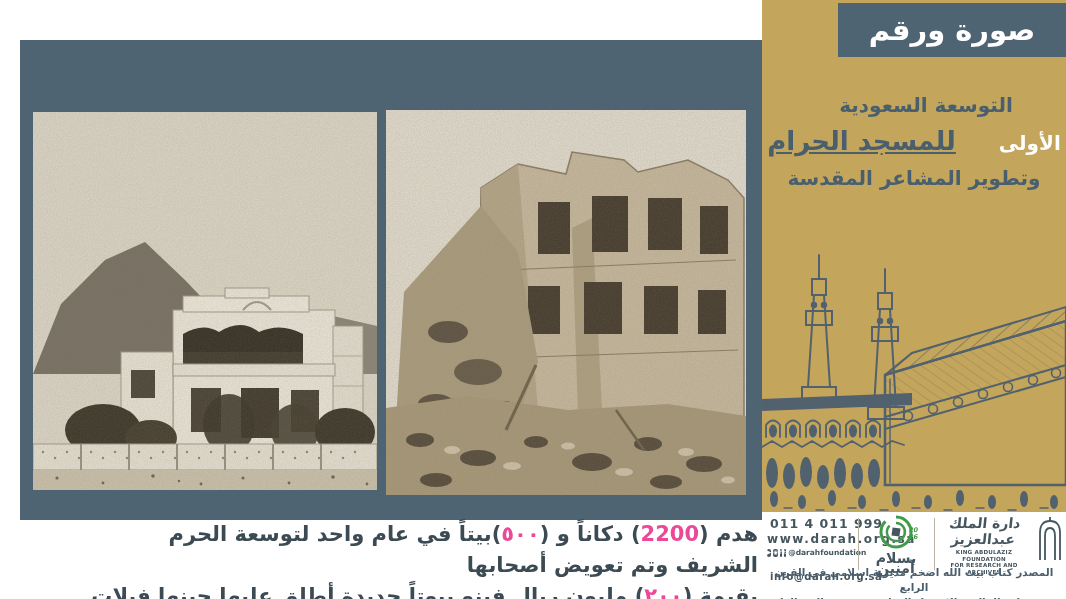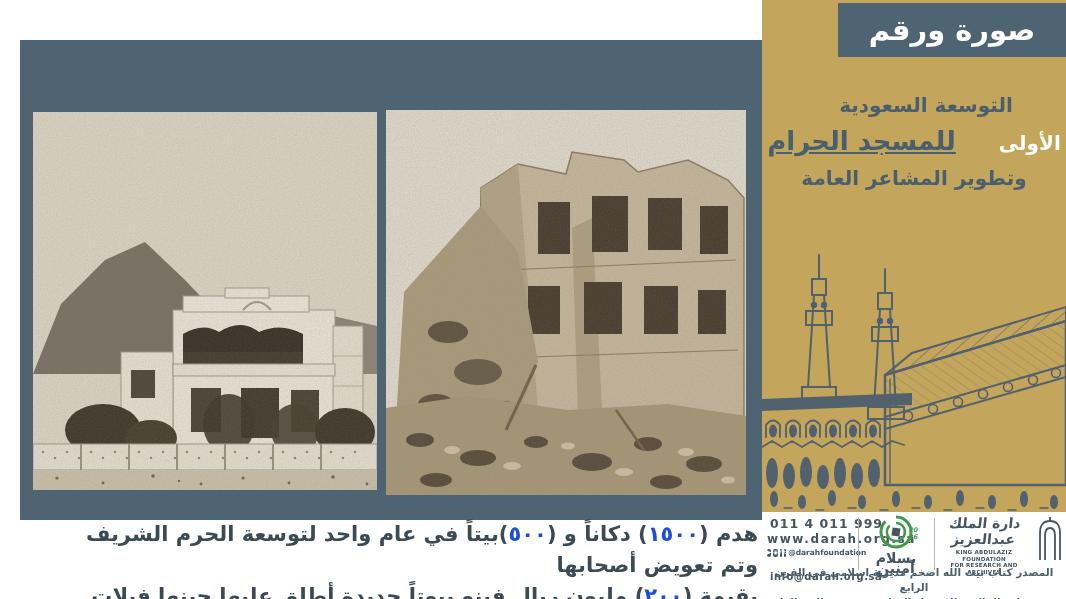--- a/index.html
+++ b/index.html
@@ -46,21 +46,21 @@
   .foundation{position:absolute;left:176px;top:3px;width:128px;color:#45565f;}
   .f-ar{font-size:14px;font-weight:bold;direction:rtl;text-align:center;width:92px;transform:skewX(-6deg);}
   .f-en{font-size:5.6px;font-weight:bold;letter-spacing:.2px;line-height:6.5px;width:92px;text-align:center;margin-top:2px;}
   .emblem{position:absolute;right:3px;top:2px;}
   .source-note{position:absolute;left:0;top:53px;width:304px;text-align:center;direction:rtl;
     color:#4a5f6e;font-size:10.5px;font-weight:bold;line-height:15px;}
 
   
   .caption{position:absolute;left:80px;top:519px;width:678px;direction:rtl;text-align:right;
     color:#3b4a53;font-size:21px;font-weight:bold;line-height:31px;}
-  .caption .num{color:#1d4ed8;}
+  .caption .num{color:#ec4899;}
 </style>
 </head>
 <body>
 
 <div class="poster">
 
   <div class="panel"></div>
 
   <div class="photo photo-left">
     <svg width="344" height="378" viewBox="0 0 344 378">
@@ -217,21 +217,21 @@
   <div class="header-box">
     <span>صورة ورقم</span>
   </div>
 
   <div class="title-block">
     <div class="t-line1">التوسعة السعودية</div>
     <div class="t-line2">
       <span class="hl">الأولى</span>
       <span class="big">للمسجد الحرام</span>
     </div>
-    <div class="t-line3">وتطوير المشاعر العامة</div>
+    <div class="t-line3">وتطوير المشاعر المقدسة</div>
   </div>
 
   <svg class="sketch" viewBox="0 0 304 267">
     <defs>
       <pattern id="hatchA" width="8" height="8" patternUnits="userSpaceOnUse" patternTransform="rotate(-55)">
         <line x1="0" y1="0" x2="0" y2="8" stroke="#52616e" stroke-width="1.6"></line>
       </pattern>
       <pattern id="hatchB" width="9" height="9" patternUnits="userSpaceOnUse" patternTransform="rotate(48)">
         <line x1="0" y1="0" x2="0" y2="9" stroke="#52616e" stroke-width="1.1"></line>
       </pattern>
@@ -388,17 +388,17 @@
       </svg>
     </div>
 
     <div class="source-note">
       <div>المصدر كتاب بيت الله اضخم مديرية اسلامي في القرن الرابع</div>
       <div>عشر وزارة المالية والاقتصاد الوطني - مديرية الحج العامة</div>
     </div>
   </div>
 
   <div class="caption">
-    <div><span>هدم (</span><span class="num">١٥٠٠</span><span>) دكاناً و (</span><span class="num">٥٠٠</span><span>)بيتاً في عام واحد لتوسعة الحرم الشريف وتم تعويض أصحابها</span></div>
+    <div><span>هدم (</span><span class="num">2200</span><span>) دكاناً و (</span><span class="num">٥٠٠</span><span>)بيتاً في عام واحد لتوسعة الحرم الشريف وتم تعويض أصحابها</span></div>
     <div><span>بقيمة (</span><span class="num">٢٠٠</span><span>) مليون ريال فبنو بيوتاً جديدة أطلق عليها حينها فيلات التعويضات</span></div>
   </div>
 
 </div>
 
 </body></html>

